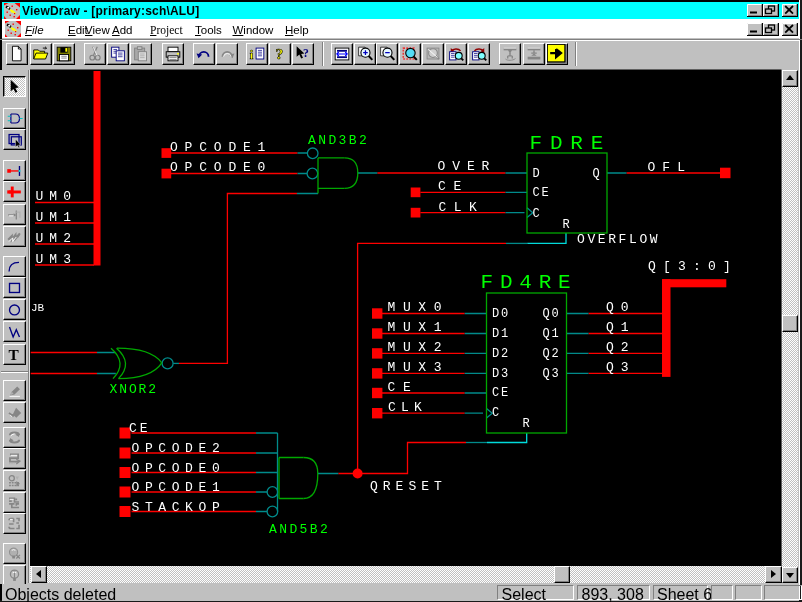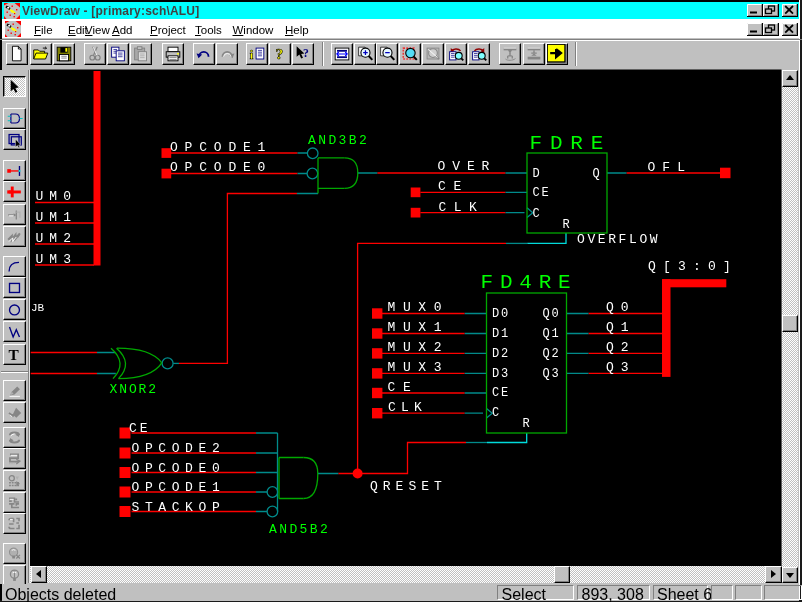--- a/index.html
+++ b/index.html
@@ -43,21 +43,21 @@
 <rect x="3.2" y="4" width="2" height="1.6" fill="#fff"></rect>
 <g fill="#f00">
         <rect x="2.5" y="8.5" width="1.4" height="1.4"></rect>
         <rect x="5.5" y="11.5" width="1.4" height="1.4"></rect>
         <rect x="9.5" y="13" width="1.4" height="1.4"></rect>
         <rect x="12" y="6" width="1.4" height="1.4"></rect>
         <rect x="7.5" y="2.5" width="1.4" height="1.4"></rect>
         <rect x="10" y="10" width="1.2" height="1.2"></rect>
       </g>
 </svg></div>
-<div class="abs" style="left:22px;top:3.5px;font-size:12px;font-weight:bold;color:#404040;letter-spacing:0.2px;">ViewDraw - [primary:sch\ALU]</div>
+<div class="abs" style="left:22px;top:3.5px;font-size:12px;font-weight:bold;color:#000000;letter-spacing:0.2px;">ViewDraw - [primary:sch\ALU]</div>
 <div class="abs" style="left:747px;top:3px;"><svg width="16" height="13">
       <rect width="16" height="13" fill="#000"></rect>
       <rect x="0" y="0" width="15" height="12" fill="#868686"></rect>
       <rect x="0" y="0" width="14" height="11" fill="#c0c0c0"></rect>
       <path d="M0.5 12 V0.5 H14.5" stroke="#fff" fill="none"></path>
       <rect x="3" y="7.5" width="7" height="2" fill="#000"></rect>
     </svg></div>
 <div class="abs" style="left:763px;top:3px;"><svg width="16" height="13">
       <rect width="16" height="13" fill="#000"></rect>
       <rect x="0" y="0" width="15" height="12" fill="#868686"></rect>
@@ -86,25 +86,25 @@
 <rect x="3.2" y="4" width="2" height="1.6" fill="#fff"></rect>
 <g fill="#f00">
         <rect x="2.5" y="8.5" width="1.4" height="1.4"></rect>
         <rect x="5.5" y="11.5" width="1.4" height="1.4"></rect>
         <rect x="9.5" y="13" width="1.4" height="1.4"></rect>
         <rect x="12" y="6" width="1.4" height="1.4"></rect>
         <rect x="7.5" y="2.5" width="1.4" height="1.4"></rect>
         <rect x="10" y="10" width="1.2" height="1.2"></rect>
       </g>
 </svg></div>
-<div class="mi" style="left:34px;"><u>F</u>ile</div>
+<div class="mi" style="left:25px;font-style:italic;"><u>F</u>ile</div>
 <div class="mi" style="left:52px;padding-left:16px;"><u>E</u>dit</div>
 <div class="mi" style="left:85px;"><u>V</u>iew</div>
 <div class="mi" style="left:112px;"><u>A</u>dd</div>
-<div class="mi" style="left:150px;"><u>P</u>roject</div>
+<div class="mi" style="left:150px;font-family:Liberation Serif, serif;"><u>P</u>roject</div>
 <div class="mi" style="left:195px;"><u>T</u>ools</div>
 <div class="mi" style="left:232.5px;"><u>W</u>indow</div>
 <div class="mi" style="left:285px;"><u>H</u>elp</div>
 <div class="abs" style="left:747px;top:21.5px;"><svg width="16" height="13">
       <rect width="16" height="13" fill="#000"></rect>
       <rect x="0" y="0" width="15" height="12" fill="#868686"></rect>
       <rect x="0" y="0" width="14" height="11" fill="#c0c0c0"></rect>
       <path d="M0.5 12 V0.5 H14.5" stroke="#fff" fill="none"></path>
       <rect x="3" y="7.5" width="7" height="2" fill="#000"></rect>
     </svg></div>

